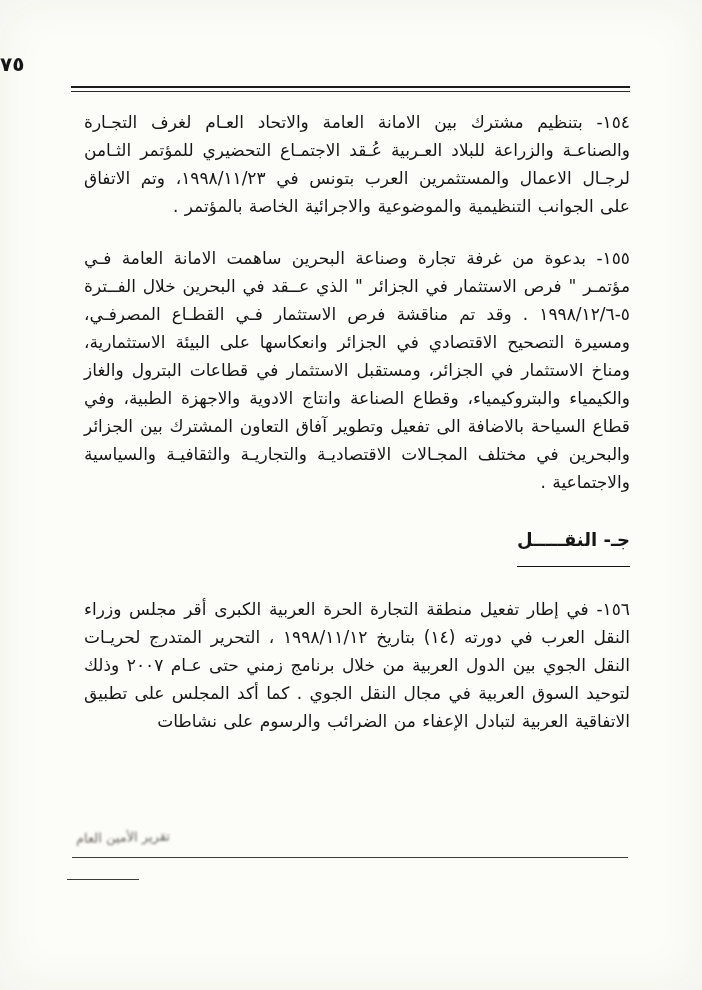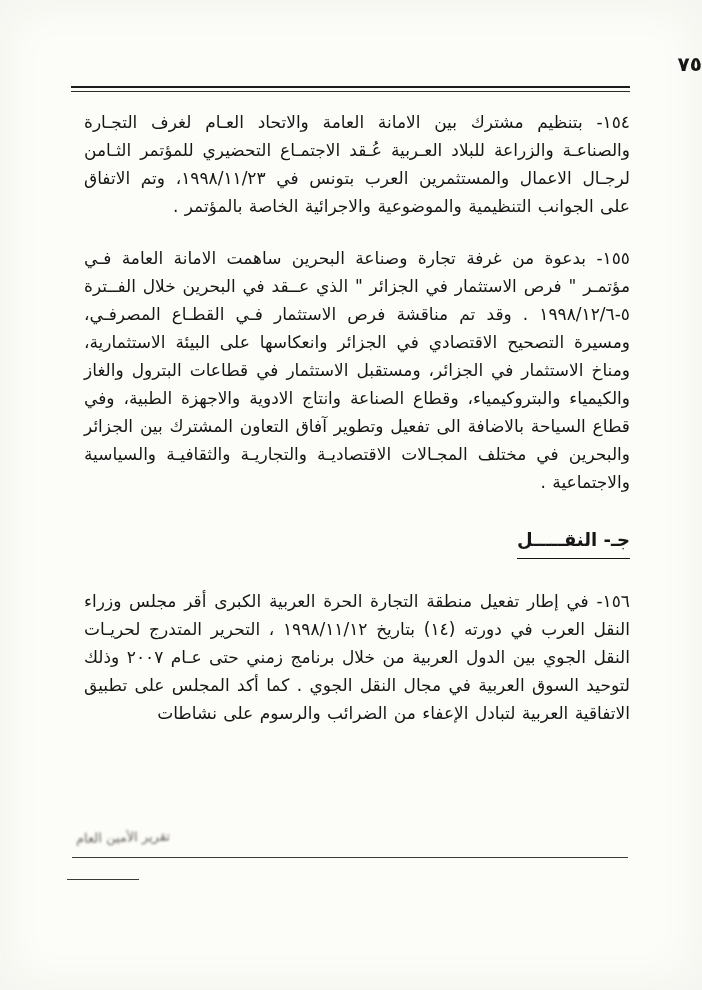--- a/index.html
+++ b/index.html
@@ -16,21 +16,21 @@
     overflow: hidden;
     box-shadow: inset 0 0 50px rgba(60,50,30,0.05);
     font-family: "DejaVu Sans", sans-serif;
     color: #161616;
   }
   .page-number {
     position: absolute;
     top: 52px;
     left: 0;
     right: 0;
-    text-align: right;
+    text-align: left;
     font-size: 20px;
     font-weight: bold;
     letter-spacing: 1px;
   }
   .top-rule {
     position: absolute;
     top: 86px;
     left: 71px;
     right: 72px;
     height: 3px;
@@ -53,21 +53,21 @@
   }
   .heading {
     margin: 30px 0 28px 0;
     text-align: right;
     font-weight: bold;
     font-size: 18px;
   }
   .heading-text {
     display: inline-block;
     border-bottom: 1.6px solid #141414;
-    padding-bottom: 4px;
+    padding-bottom: 12px;
   }
   .footer-stamp {
     position: absolute;
     top: 830px;
     left: 60px;
     width: 110px;
     direction: rtl;
     font-size: 13px;
     color: #6b675f;
     filter: blur(1.2px);

